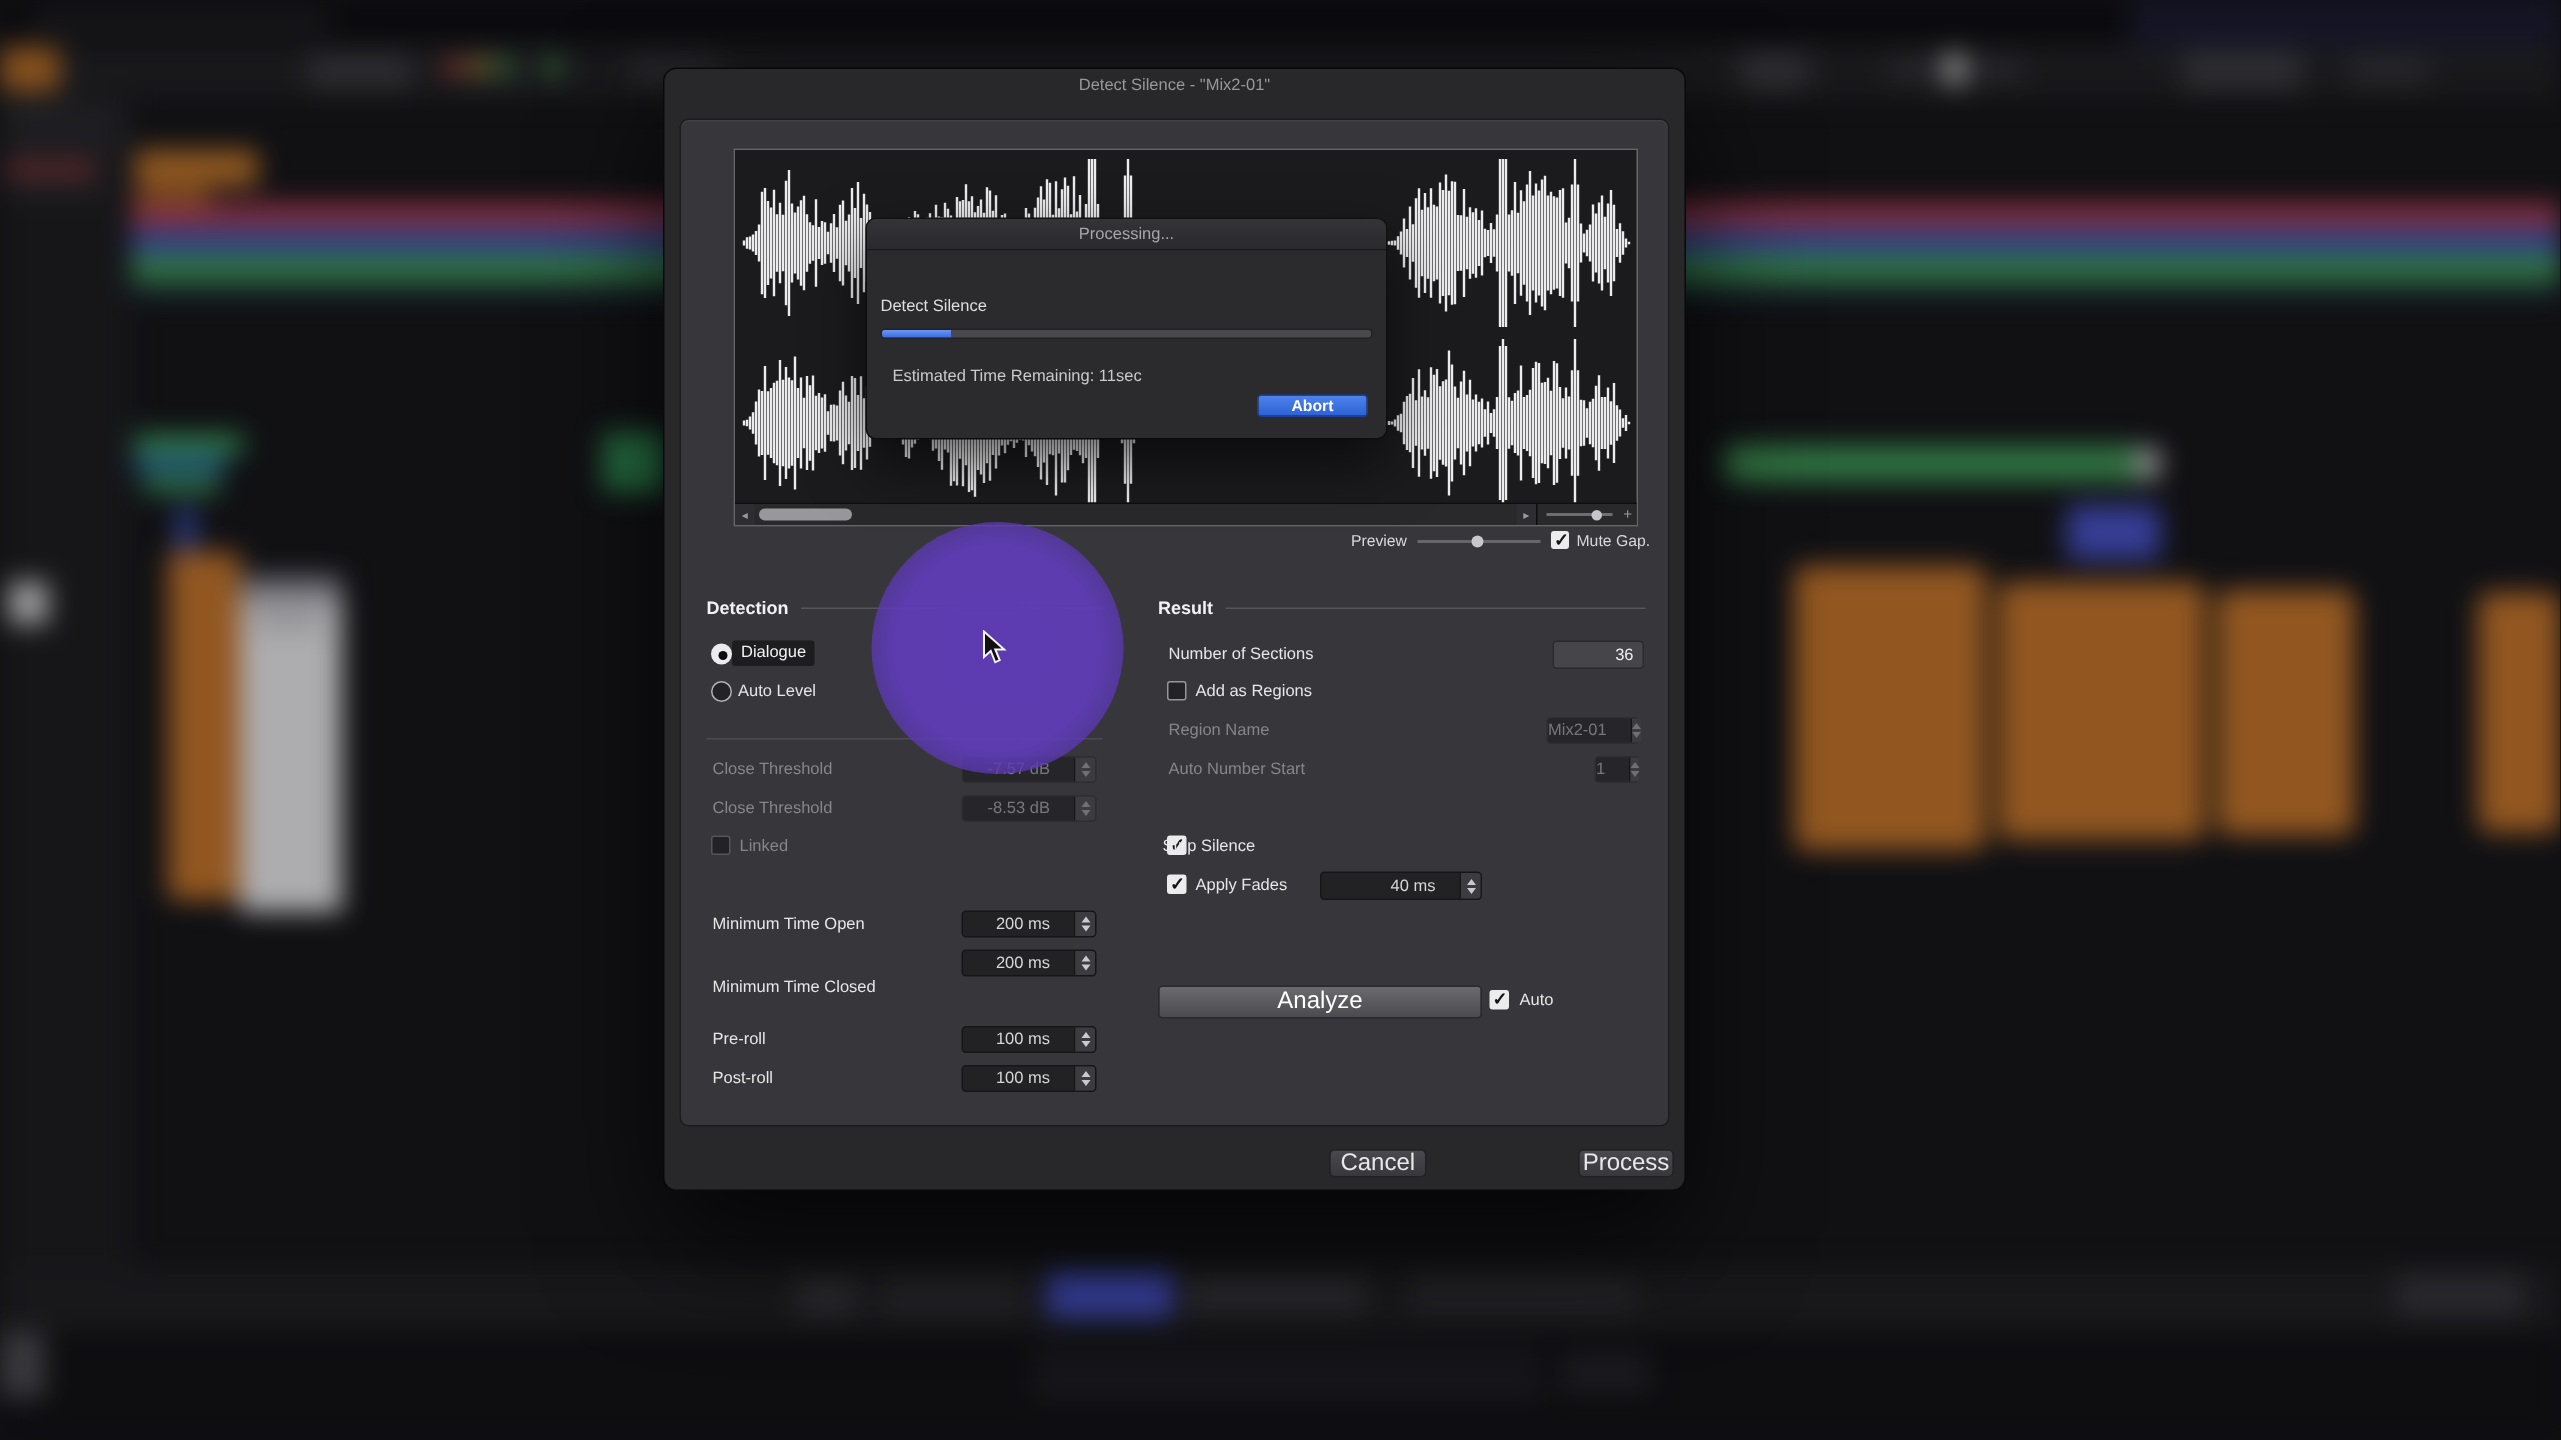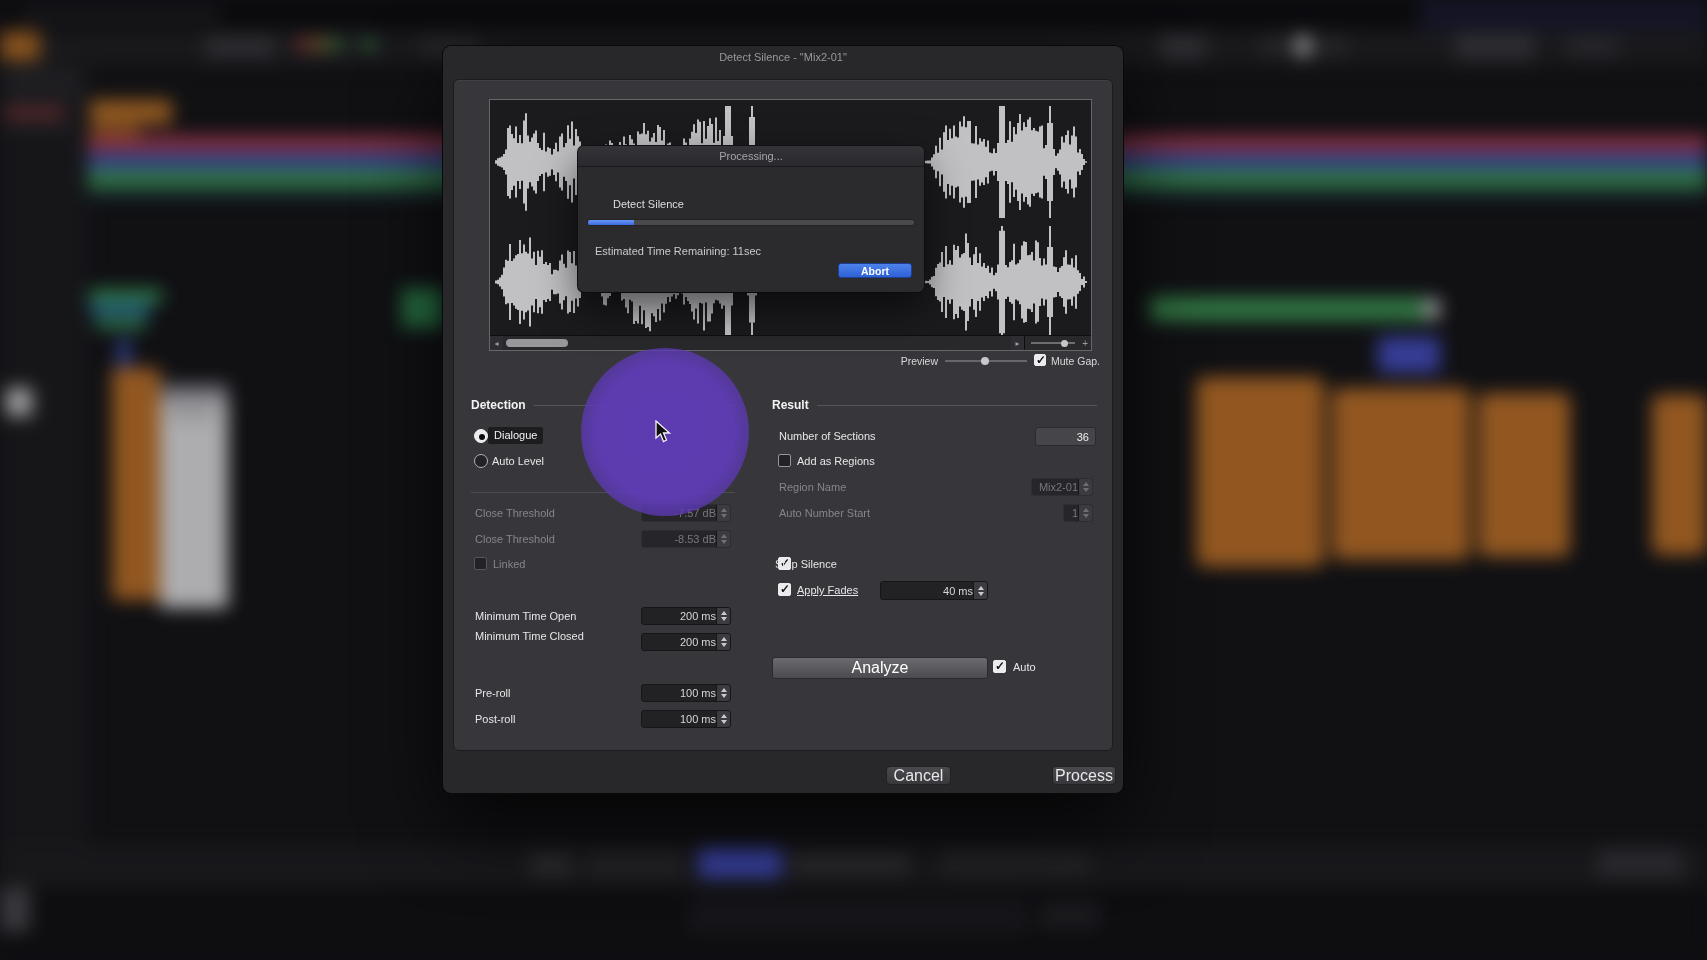--- a/index.html
+++ b/index.html
@@ -54,21 +54,21 @@
                          background:#0c0c0e;border-radius:50%;}
   .chip{position:absolute;background:#1d1d20;border-radius:2px;padding:2px 6px 3px;font-size:11px;color:#f2f2f4;}
   .checkbox{position:absolute;width:13px;height:13px;box-sizing:border-box;border-radius:2px;
             background:#232327;border:1px solid #96969a;}
   .checkbox.checked{background:#ececee;border-color:#ececee;}
   .checkbox.checked::after{content:'✓';position:absolute;left:1px;top:-2px;font-size:12px;
                            font-weight:bold;color:#141416;}
   .checkbox.dim{border-color:#55555a;}
   .field{position:absolute;display:flex;align-items:center;background:#222225;
          border:1px solid #161619;border-radius:3px;box-sizing:border-box;}
-  .fv{flex:1;text-align:right;font-size:11px;color:#d6d6d8;padding-right:0;white-space:nowrap;}
+  .fv{flex:1;text-align:right;font-size:11px;color:#d6d6d8;padding-right:16px;white-space:nowrap;}
   .stepper{width:13px;align-self:stretch;display:flex;flex-direction:column;align-items:center;
            justify-content:center;gap:2px;background:#3c3c40;border-left:1px solid #161619;
            border-radius:0 2px 2px 0;}
   .tu{width:0;height:0;border-left:3.5px solid transparent;border-right:3.5px solid transparent;
       border-bottom:4px solid #cacace;}
   .td{width:0;height:0;border-left:3.5px solid transparent;border-right:3.5px solid transparent;
       border-top:4px solid #cacace;}
   .field.disabled{background:#26262a;border-color:#2e2e32;}
   .field.disabled .fv{color:#77777c;}
   .field.disabled .tu{border-bottom-color:#707074;}
@@ -231,21 +231,21 @@
     <span class="label dim" style="left:50px;top:512px;">Linked</span>
 
     <span class="label" style="left:32px;top:564px;">Minimum Time Open</span>
     <div class="field" style="left:198px;top:561px;width:90px;height:18px;">
       <span class="fv">200 ms</span>
       <span class="stepper">
           <i class="tu"></i>
           <i class="td"></i>
         </span>
     </div>
-    <span class="label" style="left:32px;top:584px;">Minimum Time Closed</span>
+    <span class="label" style="left:32px;top:606px;">Minimum Time Closed</span>
     <div class="field" style="left:198px;top:587px;width:90px;height:18px;">
       <span class="fv">200 ms</span>
       <span class="stepper">
           <i class="tu"></i>
           <i class="td"></i>
         </span>
     </div>
 
     <span class="label" style="left:32px;top:641px;">Pre-roll</span>
     <div class="field" style="left:198px;top:638px;width:90px;height:18px;">
@@ -286,39 +286,39 @@
       <span class="fv">1</span>
       <span class="stepper">
           <i class="tu"></i>
           <i class="td"></i>
         </span>
     </div>
 
     <span class="checkbox checked" style="left:335px;top:511px;"></span>
     <span class="label" style="left:332px;top:512px;">Strip Silence</span>
     <span class="checkbox checked" style="left:335px;top:537px;"></span>
-    <span class="label" style="left:354px;top:538px;text-decoration:underline;">Apply Fades</span>
+    <span class="label" style="left:354px;top:538px;">Apply Fades</span>
     <div class="field" style="left:437px;top:535px;width:108px;height:19px;">
       <span class="fv">40 ms</span>
       <span class="stepper">
           <i class="tu"></i>
           <i class="td"></i>
         </span>
     </div>
 
     <div class="btn" style="left:329px;top:611px;width:216px;height:22px;">Analyze</div>
     <span class="checkbox checked" style="left:550px;top:614px;"></span>
     <span class="label" style="left:570px;top:615px;">Auto</span>
 
     <div class="btn-sm" style="left:443px;top:720px;width:65px;height:19px;">Cancel</div>
     <div class="btn-sm" style="left:609px;top:720px;width:64px;height:19px;">Process</div>
 
     <div class="modal">
       <div class="modal-title">Processing...</div>
-      <span class="mtext" style="left:9px;top:52px;margin-left:26px;">Detect Silence</span>
+      <span class="mtext" style="left:9px;top:52px;">Detect Silence</span>
       <div class="progress">
         <div class="progress-fill" style="width: 14%;"></div>
       </div>
       <span class="mtext" style="left:17px;top:99px;color:#cacace;">Estimated Time Remaining: 11sec</span>
       <div class="abort">Abort</div>
     </div>
   </div>
 
   <div class="spotlight"></div>
   <svg class="cursor" width="22" height="24" viewBox="0 0 22 24">

